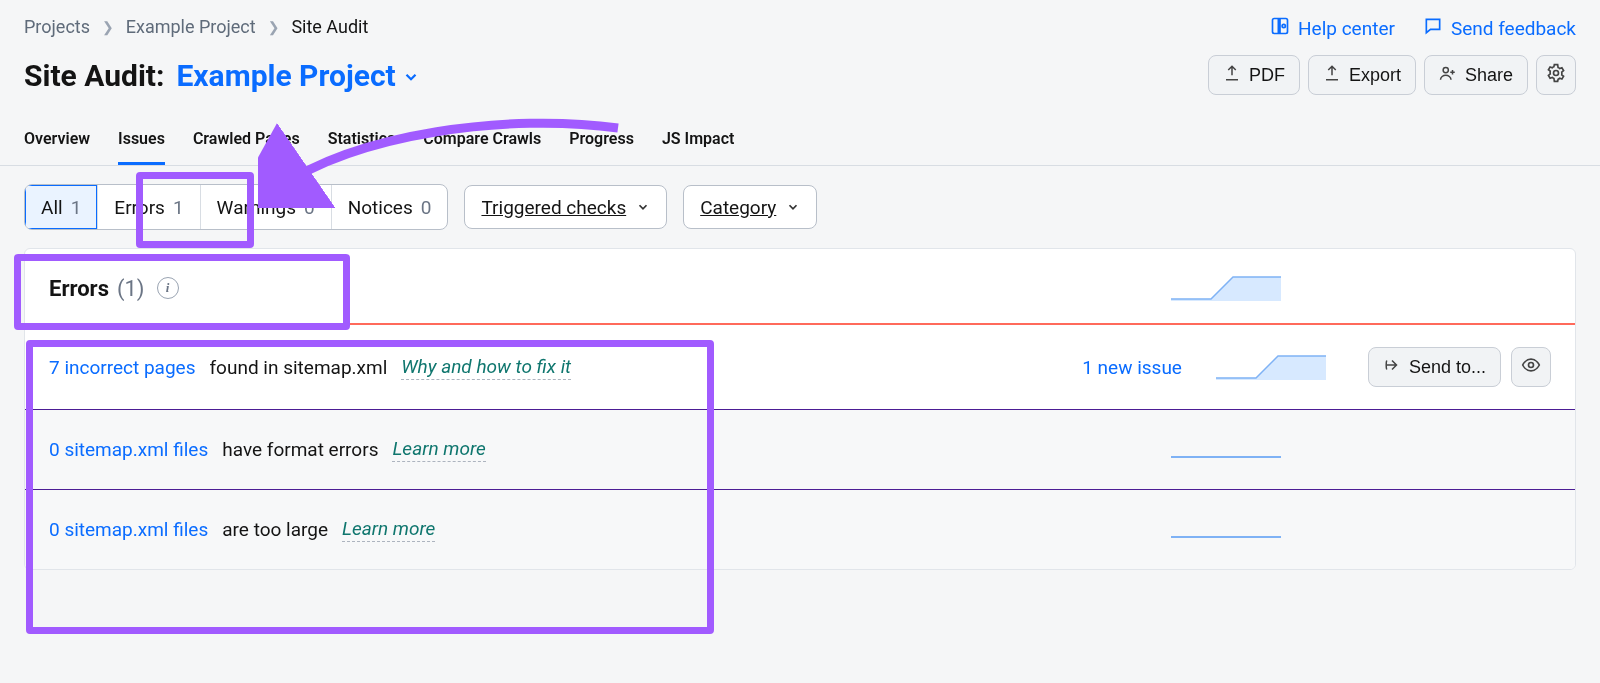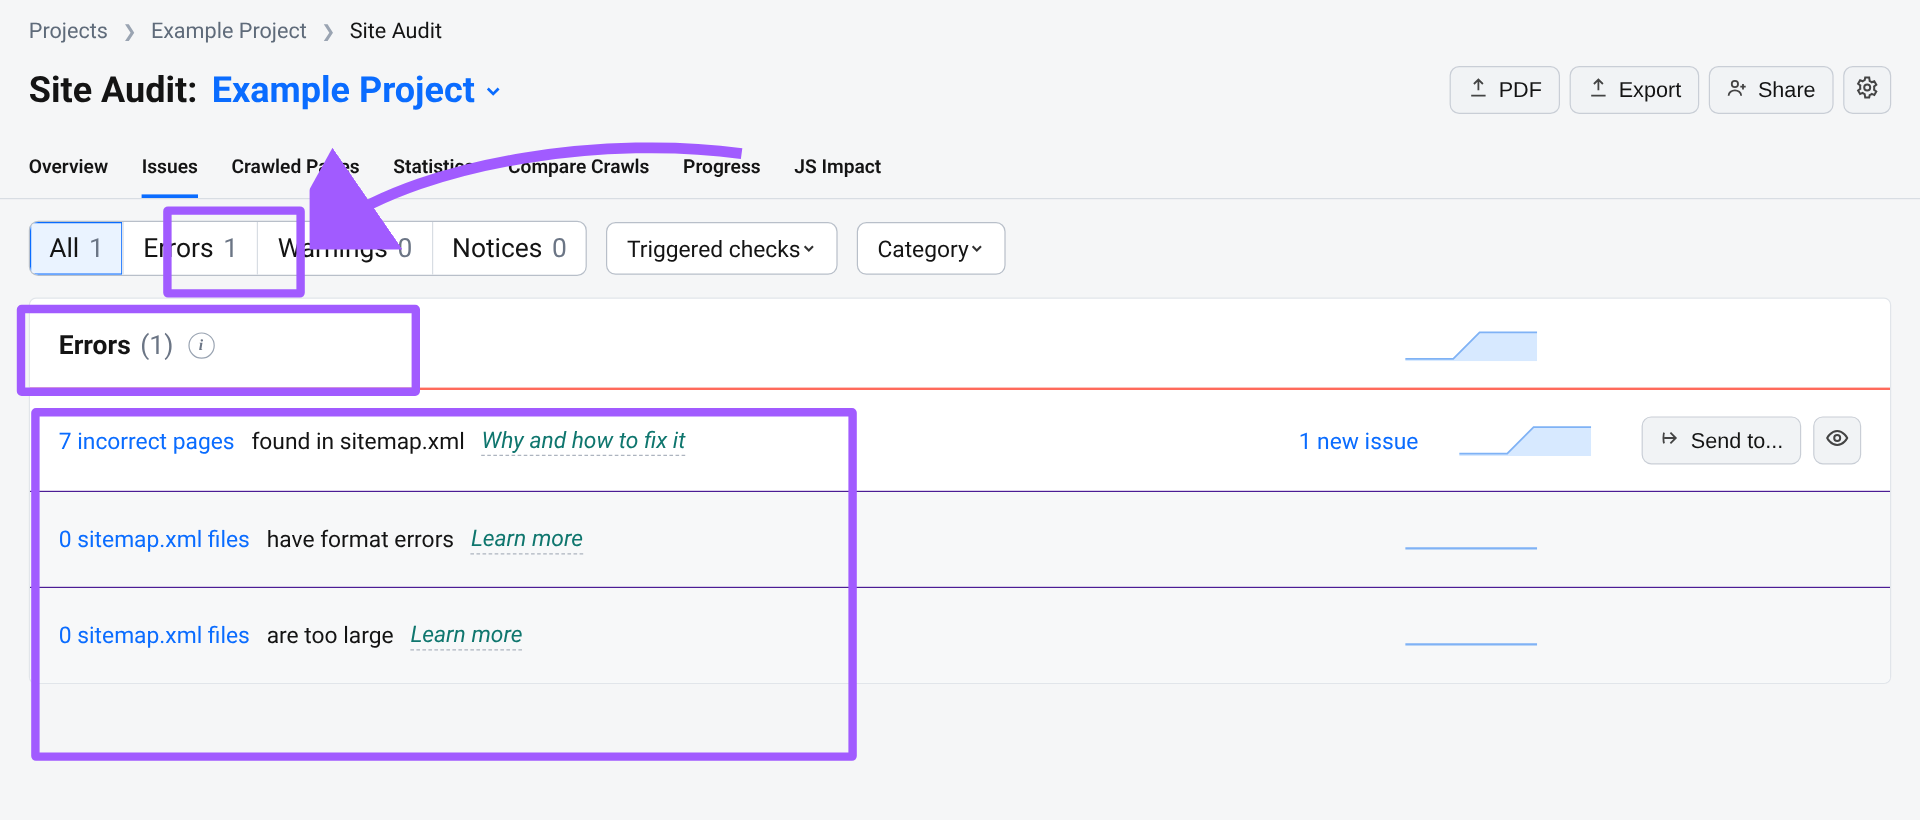--- a/index.html
+++ b/index.html
@@ -151,43 +151,45 @@
       border: 1px solid #b8bfc9;
       border-radius: 8px;
       overflow: hidden;
       background: #fff;
     }
     .seg {
       display: flex;
       align-items: center;
       gap: 8px;
       padding: 8px 16px;
-      font-size: 22px;
+      font-size: 19px;
       border-right: 1px solid #d8dde3;
       cursor: pointer;
       height: 44px;
       text-align: center;
     }
     .seg:last-child { border-right: none; }
     .seg.selected {
       background: #eaf3ff;
       box-shadow: inset 0 0 0 1px #0a6cff;
     }
     .seg .count { color: #6b7585; }
 
     .dd {
       display: flex;
       align-items: center;
+      gap: 10px;
       border: 1px solid #b8bfc9;
       background: #fff;
       border-radius: 8px;
       padding: 8px 16px;
       font-size: 19px;
       cursor: pointer;
       height: 44px;
+      text-decoration: underline;
     }
 
     
     .panel {
       margin: 0 24px;
       background: #fff;
       border: 1px solid #e1e5ea;
       border-radius: 6px;
       overflow: hidden;
       position: relative;
@@ -291,20 +293,39 @@
 
 <div class="topbar">
   <div class="breadcrumb">
     <span class="crumb">Projects</span>
     <span class="sep">❯</span>
     <span class="crumb">Example Project</span>
     <span class="sep">❯</span>
     <span class="crumb current">Site Audit</span>
   </div>
 
+  <div class="top-links">
+    <a>
+      <span>
+        <svg width="20" height="20" viewBox="0 0 24 24" fill="none" stroke-width="2">
+          <path d="M3 5a2 2 0 0 1 2-2h5v18H5a2 2 0 0 1-2-2V5zM12 3h7a2 2 0 0 1 2 2v14a2 2 0 0 1-2 2h-7V3z"></path>
+          <circle cx="16.5" cy="12" r="2"></circle>
+        </svg>
+      </span>
+      <span>Help center</span>
+    </a>
+    <a>
+      <span>
+        <svg width="20" height="20" viewBox="0 0 24 24" fill="none" stroke-width="2">
+          <path d="M4 4h16v12H9l-5 4V4z"></path>
+        </svg>
+      </span>
+      <span>Send feedback</span>
+    </a>
+  </div>
 
   <div class="title-row">
     <h1>
       <span>Site Audit:</span>
       <span class="project-link">
         <span>Example Project</span>
         <span>
           <svg width="18" height="18" viewBox="0 0 24 24" fill="none" stroke="#0a6cff" stroke-width="3">
               <path d="M6 9l6 6 6-6"></path>
             </svg>

